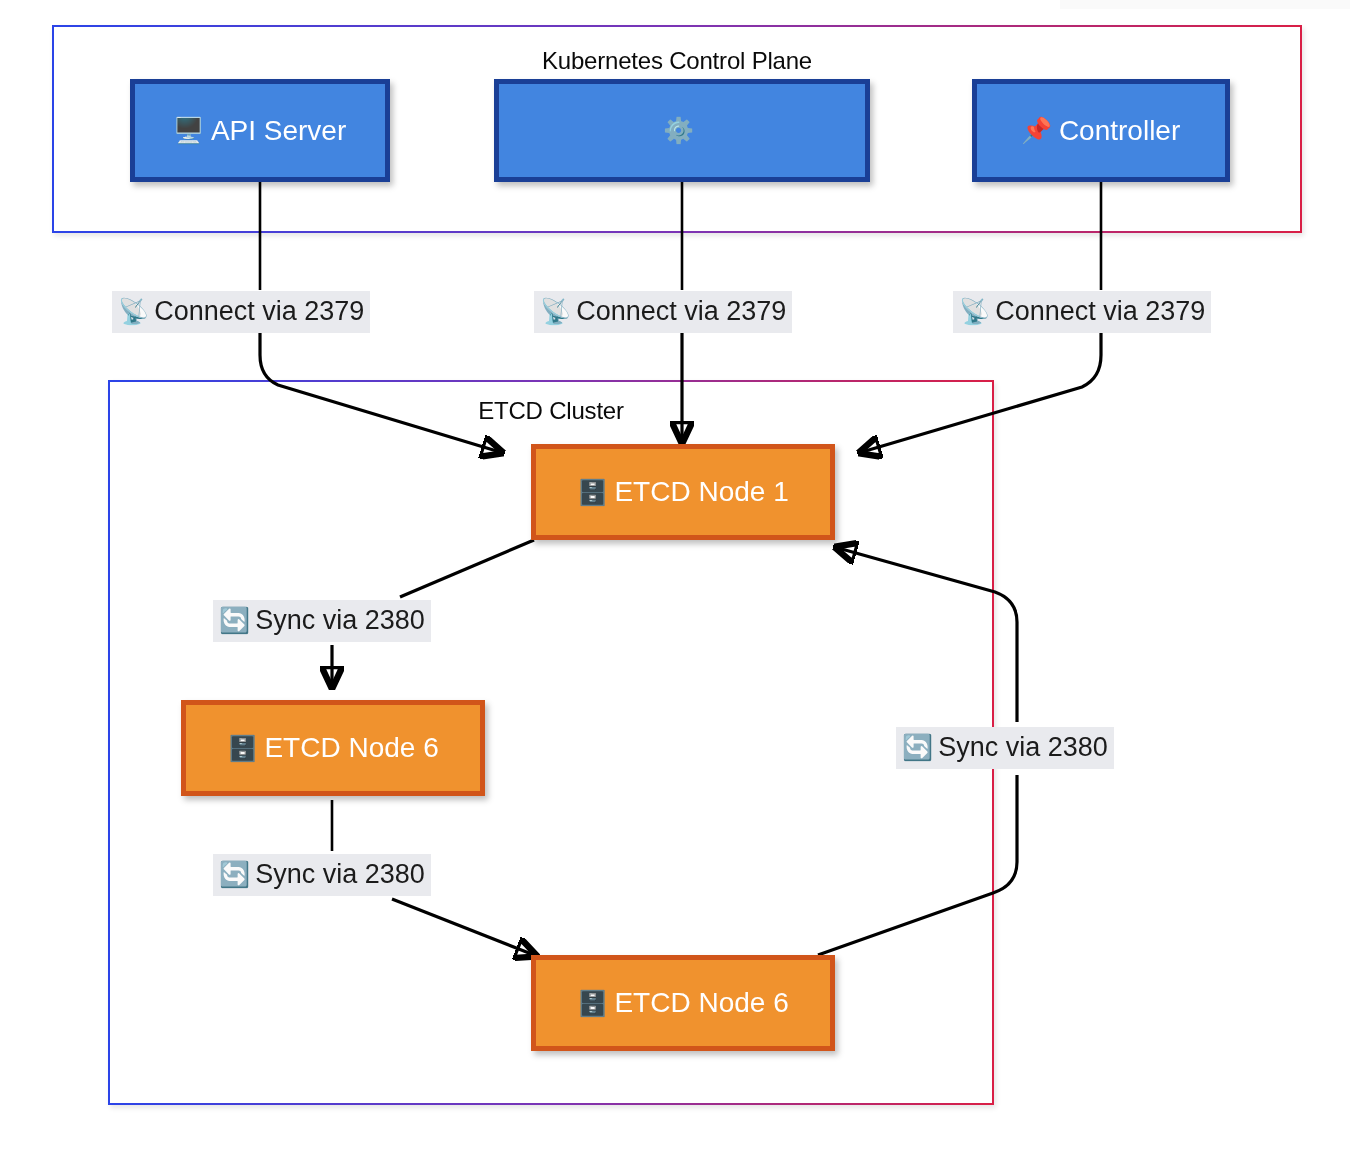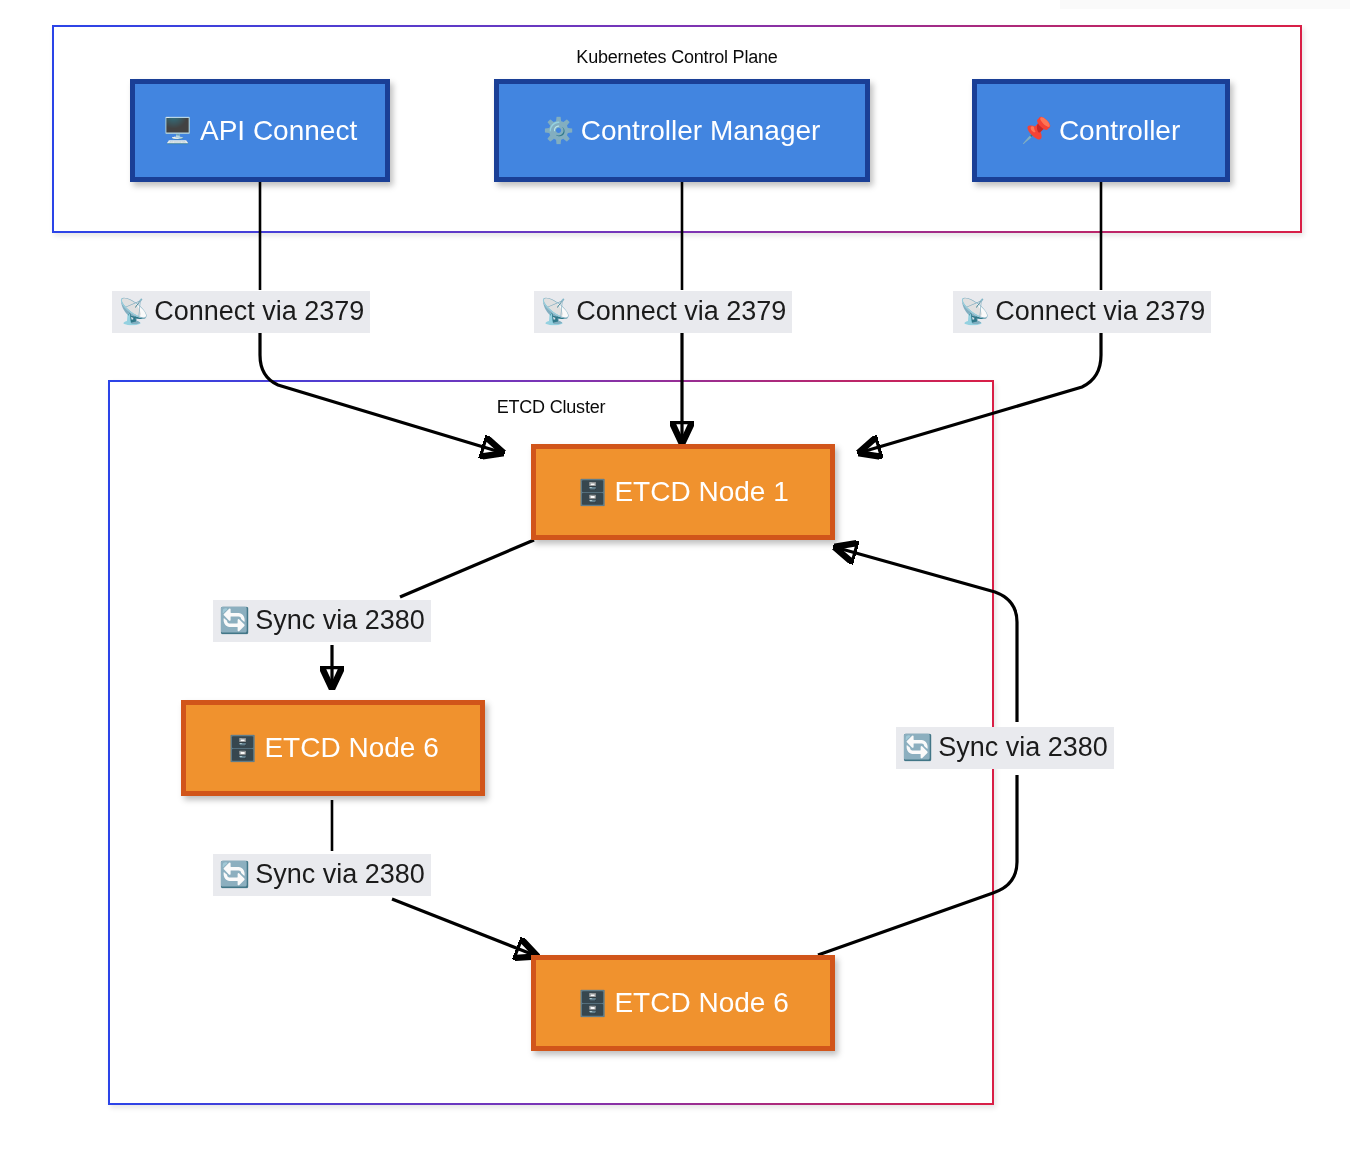--- a/index.html
+++ b/index.html
@@ -35,21 +35,21 @@
     box-sizing: border-box;
     border: 2px solid transparent;
     border-image: linear-gradient(to right, #2b44e8 0%, #7b34b5 50%, #d91f46 100%) 1;
     box-shadow: 2px 3px 5px rgba(0,0,0,0.10);
   }
   .group-title {
     position: absolute;
     left: 0;
     right: 0;
     text-align: center;
-    font-size: 18px;
+    font-size: 24px;
     color: #0a0a0a;
     letter-spacing: -0.2px;
     white-space: nowrap;
   }
 
   
   .node {
     position: absolute;
     box-sizing: border-box;
     display: flex;
@@ -147,26 +147,25 @@
 
     <path class="thin" d="M 332,800 L 332,851"></path>
     <path d="M 392,899 L 534,955" marker-end="url(#arrow)"></path>
 
     <path d="M 818,955 L 993,893 Q 1017,885 1017,862 L 1017,775"></path>
     <path d="M 1017,722 L 1017,622 Q 1017,600 995,592 L 838,548" marker-end="url(#arrow)"></path>
   </svg>
 
   <div class="node blue" style="left:130px; top:79px; width:260px; height:103px;">
     <span class="emoji">🖥️</span>
-      <span>API Connect</span>
+      <span>API Server</span>
   </div>
 
   <div class="node blue" style="left:494px; top:79px; width:376px; height:103px;">
     <span class="emoji">⚙️</span>
-      <span>Controller Manager</span>
   </div>
 
   <div class="node blue" style="left:972px; top:79px; width:258px; height:103px;">
     <span class="emoji">📌</span>
       <span>Controller</span>
   </div>
 
   <div class="edge-label" style="left:112px; top:291px; height:42px;">
     <span class="emoji">📡</span>
       <span>Connect via 2379</span>

